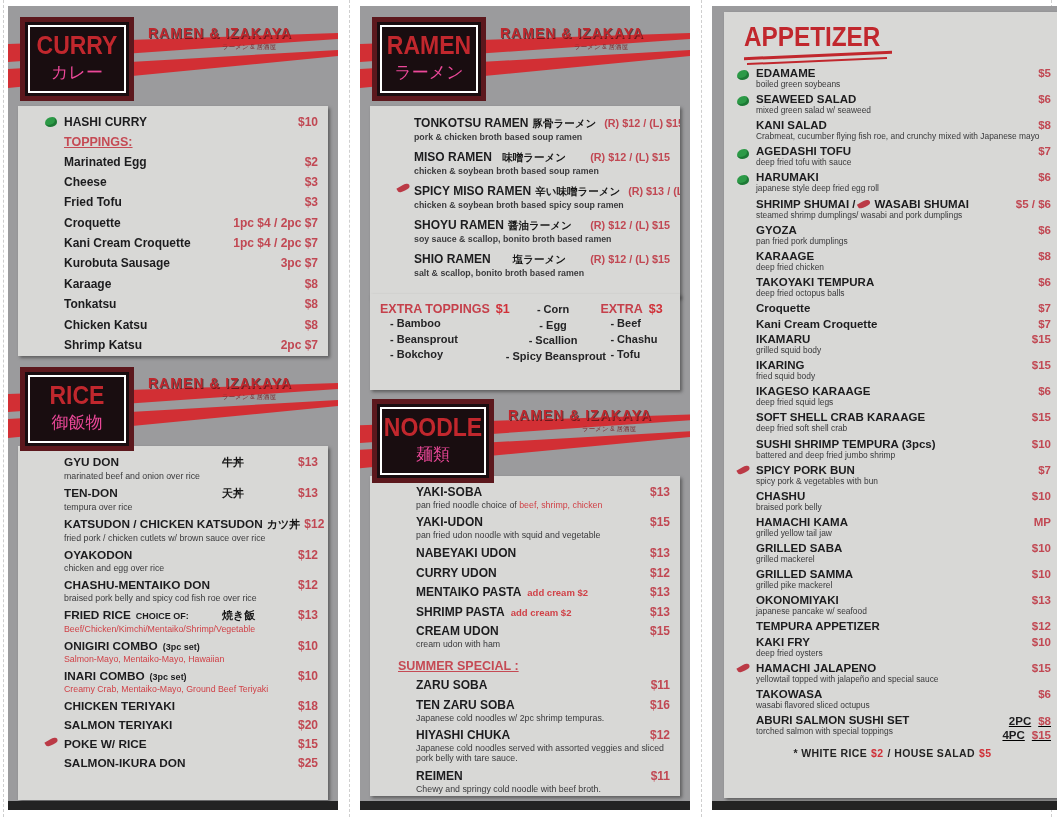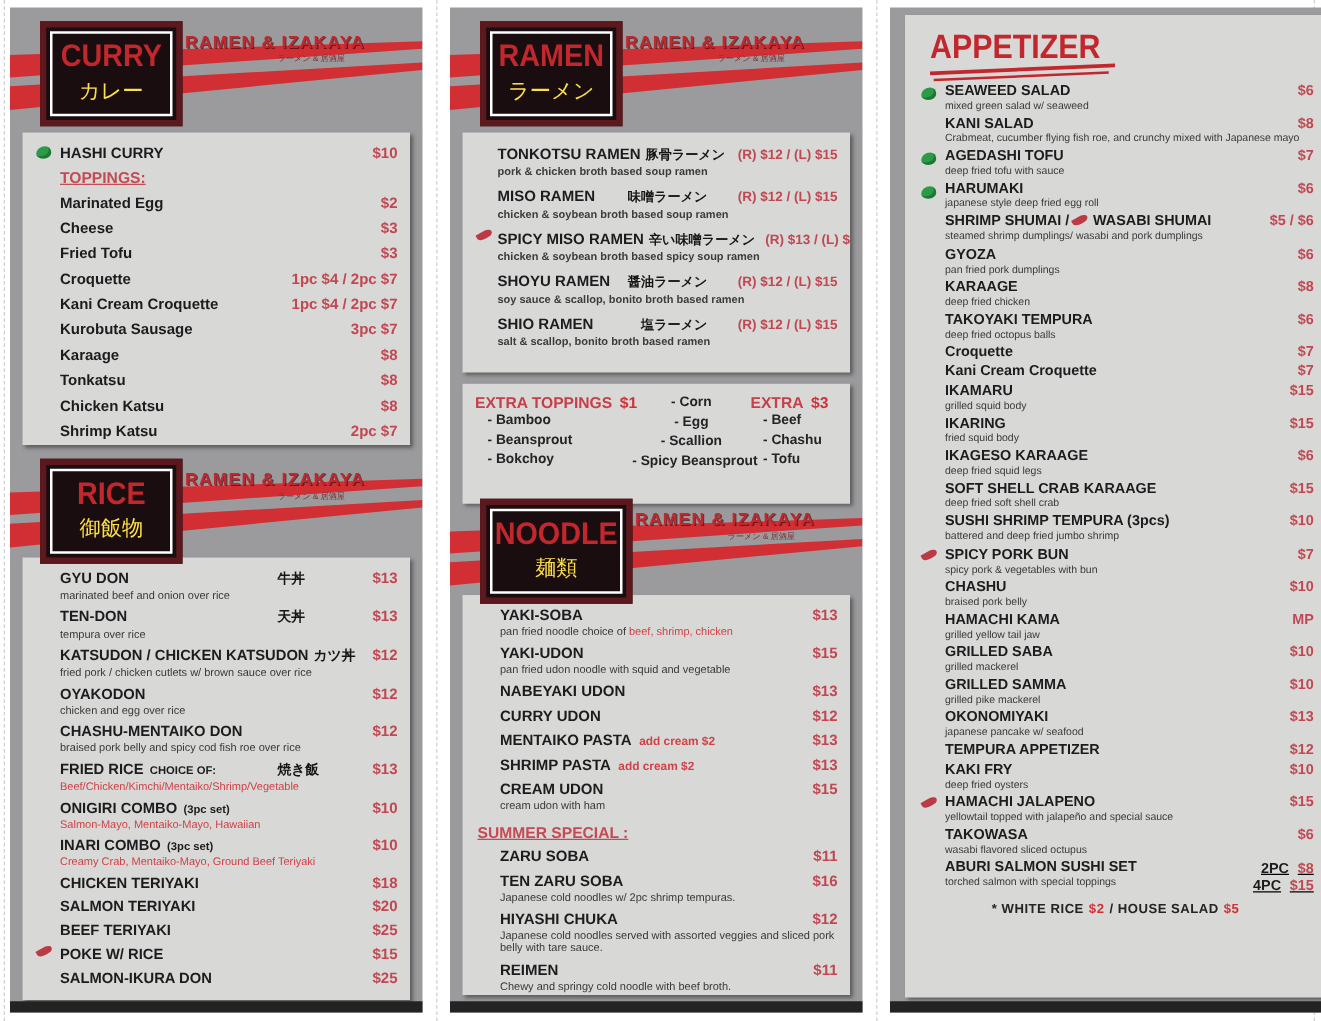--- a/index.html
+++ b/index.html
@@ -8,34 +8,34 @@
   .vline{position:absolute;top:0;bottom:0;width:0;border-left:1px dashed #cfcfcf;}
   .col{position:absolute;top:6px;height:804px;background:#9b9b9d;}
   .col::after{content:"";position:absolute;left:0;right:0;bottom:0;height:9px;background:#232323;}
   #col1{left:8px;width:330px;}
   #col2{left:360px;width:330px;}
   #col3{left:712px;width:333px;padding-left:30px;}
 
   
   .sec-header{position:absolute;left:0;right:0;overflow:hidden;}
   .chops{position:absolute;left:0;top:0;width:100%;height:100%;}
-  .badge{position:absolute;left:24px;top:9px;width:104px;height:74px;background:#190d10;
+  .badge{position:absolute;left:12px;top:9px;width:104px;height:74px;background:#190d10;
          border:5px solid #5c181d;z-index:2;}
   .badge::before{content:"";position:absolute;inset:3px;border:2px solid #ffffff;}
   .badge-title{position:relative;margin-top:9px;text-align:center;color:#c1272d;
                font-size:25px;font-weight:bold;transform:scaleX(.92);letter-spacing:0;}
-  .badge-jp{position:relative;text-align:center;color:#fde047;font-size:17px;margin-top:1px;}
+  .badge-jp{position:relative;text-align:center;color:#ec4899;font-size:17px;margin-top:1px;}
   .brand{position:absolute;left:140px;top:17px;color:#c1272d;font-weight:bold;font-size:14px;
          letter-spacing:1px;text-shadow:1px 1px 0 rgba(50,12,14,.65);z-index:2;white-space:nowrap;}
   .brand-jp{position:absolute;left:140px;top:35px;width:128px;text-align:right;font-size:6.5px;
             color:#7d2a2e;z-index:2;}
 
   
   .panel{position:absolute;left:10px;right:10px;background:#d8d8d6;
-         box-shadow:2px 2px 3px rgba(35,35,35,.5);overflow:hidden;padding:6px 10px 4px 8px;box-sizing:border-box;}
+         box-shadow:2px 2px 3px rgba(35,35,35,.5);overflow:hidden;padding:6px 10px 4px 24px;box-sizing:border-box;}
 
   
   .item{position:relative;padding:2.5px 0 2.5px 22px;}
   .line1{display:flex;align-items:baseline;white-space:nowrap;}
   .sp{flex:1;min-width:4px;}
   .nm{font-weight:bold;font-size:12px;color:#1c1c1e;}
   .note{font-size:9px;font-weight:bold;color:#1c1c1e;margin-left:5px;}
   .notered{font-size:9.5px;font-weight:bold;color:#d04147;margin-left:6px;}
   .jp{font-size:11px;color:#161616;margin-right:10px;font-weight:bold;}
   .price{font-weight:bold;font-size:12px;color:#c14853;text-align:right;white-space:nowrap;}
@@ -290,27 +290,20 @@
           </div>
         </div>
         <div class="item">
           <div class="line1">
             <span class="nm">SALMON TERIYAKI</span>
             <span class="sp"></span>
             <span class="price">$20</span>
           </div>
         </div>
         <div class="item">
-          <div class="line1">
-            <span class="nm">BEEF TERIYAKI</span>
-            <span class="sp"></span>
-            <span class="price">$25</span>
-          </div>
-        </div>
-        <div class="item">
           <span class="ic lead chili"></span>
           <div class="line1">
             <span class="nm">POKE W/ RICE</span>
             <span class="sp"></span>
             <span class="price">$15</span>
           </div>
         </div>
         <div class="item">
           <div class="line1">
             <span class="nm">SALMON-IKURA DON</span>
@@ -376,21 +369,21 @@
           <div class="line1">
             <span class="nm">SHIO RAMEN</span>
             <span class="sp"></span>
             <span class="jp">塩ラーメン</span>
             <span class="price">(R) $12 / (L) $15</span>
           </div>
           <div class="desc"><span>salt &amp; scallop, bonito broth based ramen</span></div>
         </div>
       </div>
 
-    <div class="panel" style="top:301px;height:96px;padding:8px 10px">
+    <div class="panel" style="top:288px;height:96px;padding:8px 10px">
       <div class="xt">
         <div class="xt-a">
           <div class="xt-title"><span>EXTRA TOPPINGS</span><span class="xp">$1</span></div>
           <div>
               <div class="xt-item">- Bamboo</div>
               <div class="xt-item">- Beansprout</div>
               <div class="xt-item">- Bokchoy</div>
             </div>
         </div>
         <div class="xt-b">
@@ -513,20 +506,29 @@
   </div>
 
   <div class="col" id="col3">
     <div class="panel list-app" style="top:6px;height:786px;left:12px;right:12px;padding:4px 12px 4px 10px">
       <div class="app-title-wrap">
         <span class="app-title">APPETIZER</span>
         <div class="app-ul1"></div>
         <div class="app-ul2"></div>
       </div>
       <div>
+          <div class="item">
+            <span class="ic lead leaf"></span>
+            <div class="line1">
+              <span class="nm">EDAMAME</span>
+              <span class="sp"></span>
+              <span class="price">$5</span>
+            </div>
+            <div class="desc"><span>boiled green soybeans</span></div>
+          </div>
           <div class="item">
             <span class="ic lead leaf"></span>
             <div class="line1">
               <span class="nm">SEAWEED SALAD</span>
               <span class="sp"></span>
               <span class="price">$6</span>
             </div>
             <div class="desc"><span>mixed green salad w/ seaweed</span></div>
           </div>
           <div class="item">

